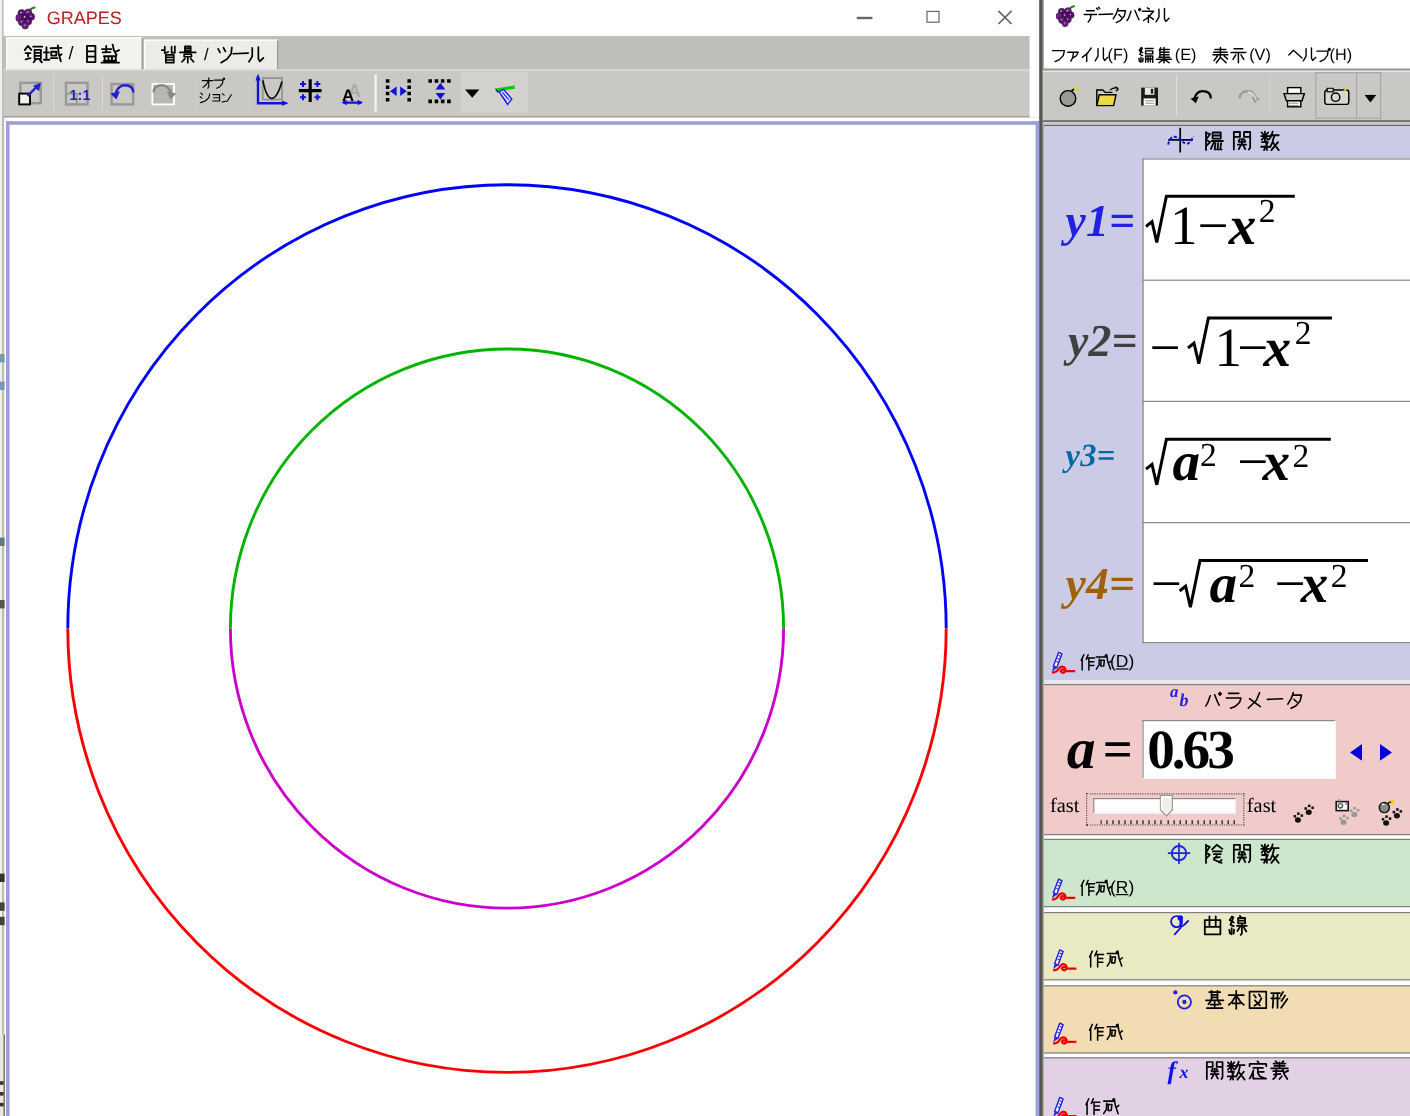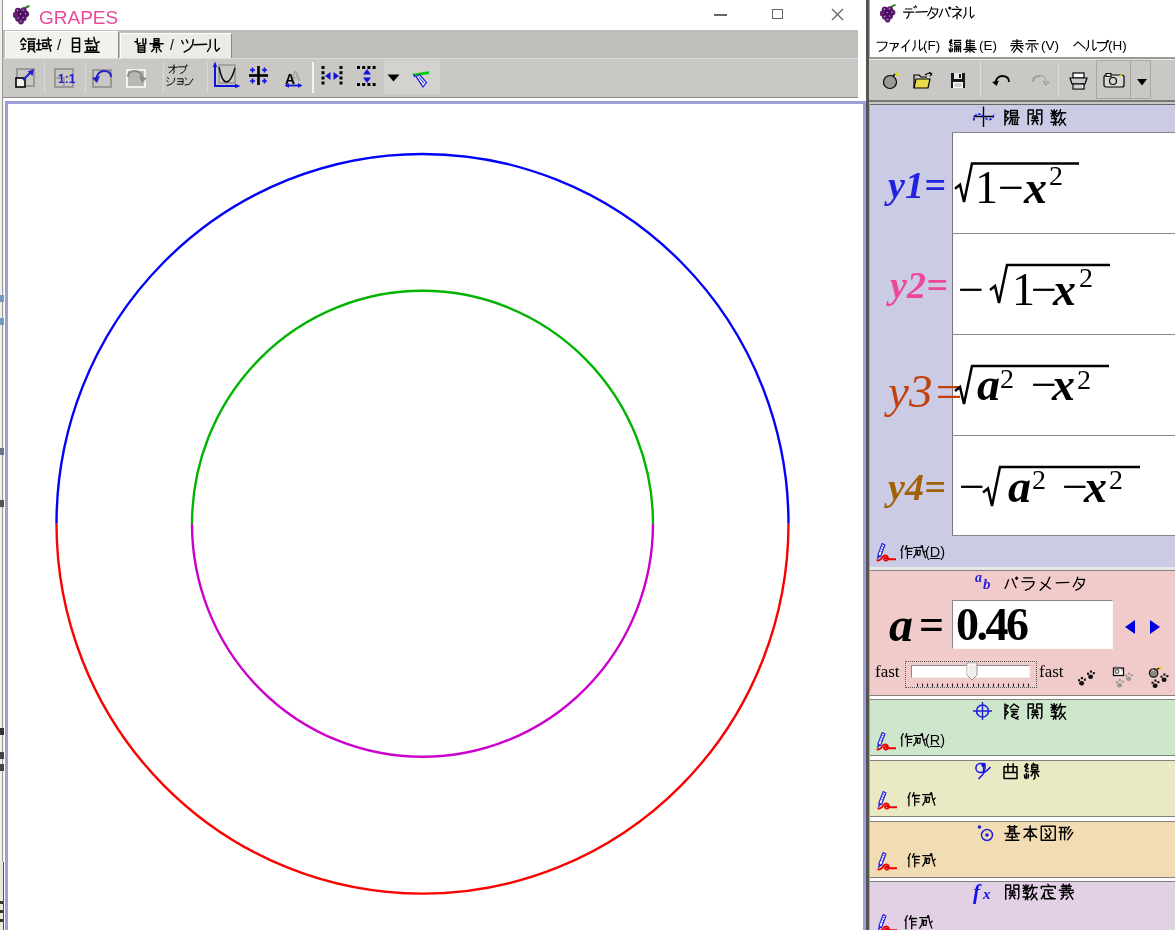--- a/index.html
+++ b/index.html
@@ -36,21 +36,21 @@
     <g fill="#e8c8f0">
       <circle cx="4.5" cy="5.5" r="0.7"></circle>
       <circle cx="10" cy="5" r="0.6"></circle>
       <circle cx="7.5" cy="9" r="0.7"></circle>
       <circle cx="12.6" cy="8.6" r="0.6"></circle>
       <circle cx="4.8" cy="13" r="0.6"></circle>
       <circle cx="10.2" cy="12.6" r="0.6"></circle>
       <circle cx="7.7" cy="16" r="0.5"></circle>
     </g>
   </svg>
-<div class="abs" style="left:39px;top:7px;font-size:19px;color:#ec4899">GRAPES</div>
+<div class="abs" style="left:39px;top:7px;font-size:15px;color:#b91c1c">GRAPES</div>
 <div class="abs" style="left:714px;top:14px;width:13px;height:1.6px;background:#666"></div>
 <div class="abs" style="left:772px;top:9px;width:11px;height:10px;border:1.4px solid #666"></div>
 <svg class="abs" style="left:831px;top:8px" width="13" height="13" viewBox="0 0 13 13">
     <path d="M1 1 L12 12 M12 1 L1 12" stroke="#666" stroke-width="1.4"></path>
   </svg>
 <div class="abs" style="left:3px;top:30px;width:863px;height:28px;background:#bfbebb"></div>
 <div class="abs" style="left:5px;top:31px;width:114px;height:27px;background:#f2f1ee;border-top:1px solid #fff;border-left:1px solid #fff;border-right:1px solid #888"></div>
 <svg style="position:absolute;left:20px;top:37px;overflow:visible" width="34" height="18" viewBox="0 0 34 18">
     <path d="M0.6,4.8 L3.2,1.3 L6.1,4.5M1.3,7.2 L5.4,7.2M3.4,7.2 L3.4,9.9M1.3,12.5 L5.4,11.5M7.7,1.9 L15.2,1.9M8.8,4.5 L14.1,4.5 L14.1,12.0 L8.8,12.0 L8.8,4.5M9.1,7.0 L13.8,7.0M9.1,9.6 L13.8,9.6M9.9,12.5 L8.0,14.9M12.8,12.5 L14.9,14.9 M18.7,2.4 L18.7,12.8M16.6,6.7 L20.8,6.7M16.6,12.8 L21.1,12.8M22.1,3.2 L31.2,2.9M22.7,6.1 L26.9,6.1 L26.9,9.3 L22.7,9.3 L22.7,6.1M22.4,11.5 L27.8,11.5M28.2,0.8 L28.8,7.2 L30.7,14.1M29.4,9.6 L31.4,8.3" fill="none" stroke="#000" stroke-width="1.52064" stroke-linecap="round" stroke-linejoin="round"></path>
   </svg>
@@ -253,22 +253,22 @@
 <svg style="position:absolute;left:1003px;top:109px;overflow:visible" width="72" height="19" viewBox="0 0 72 19">
     <path d="M2.0,0.9 L2.0,16.1M2.0,1.7 L5.4,2.7 L2.7,6.5 L2.7,6.5M2.4,7.7 L5.4,9.4 L2.7,12.2M7.5,1.4 L14.3,1.4 L14.3,6.5 L7.5,6.5 L7.5,1.4M7.8,3.9 L13.9,3.9M6.8,8.5 L16.1,8.5M8.5,9.9 L7.1,12.8 L6.1,15.0M9.9,10.2 L9.2,15.3 L10.2,15.6M12.2,10.2 L11.6,15.3 L12.6,15.6M14.6,10.2 L13.9,15.3 L15.0,15.6 M25.2,1.0 L25.2,15.6M25.2,1.0 L30.3,1.0 L30.3,5.1 L25.5,5.1M33.7,1.0 L38.8,1.0 L38.8,13.9 L37.8,15.6M33.7,1.0 L33.7,5.1 L38.5,5.1M30.3,6.8 L29.3,8.2M33.4,6.8 L34.4,8.2M29.3,9.2 L34.7,9.2M28.6,11.6 L35.4,11.6M32.0,6.8 L32.0,11.6M31.1,11.9 L29.3,15.3M32.9,11.9 L34.7,15.3 M51.1,0.7 L51.1,8.2M48.0,4.4 L54.5,4.4M48.4,1.4 L53.8,7.5M53.8,1.4 L48.4,7.5M48.7,9.5 L53.5,9.5 L50.4,16.1M48.0,13.3 L54.5,13.3M52.1,8.8 L52.8,16.1M57.5,0.7 L56.5,4.2 L54.8,6.8M55.8,3.7 L62.6,3.7M58.9,3.7 L57.5,9.4 L55.5,13.6M57.5,9.4 L62.6,16.1M62.0,9.4 L56.5,16.1" fill="none" stroke="#000" stroke-width="1.496" stroke-linecap="round" stroke-linejoin="round"></path>
   </svg>
 <div class="abs" style="left:952px;top:132px;width:223px;height:404px;background:#fff;border-left:1.2px solid #777"></div>
 <div class="abs" style="left:952px;top:233px;width:223px;height:1.2px;background:#888"></div>
 <div class="abs" style="left:952px;top:334px;width:223px;height:1.2px;background:#888"></div>
 <div class="abs" style="left:952px;top:435px;width:223px;height:1.2px;background:#888"></div>
 <div class="abs" style="left:952px;top:132px;width:223px;height:1px;background:#888"></div>
 <div class="abs" style="left:952px;top:535px;width:223px;height:1.2px;background:#888"></div>
 <div class="abs serif" style="left:888px;top:163px;font-size:38px;font-weight:bold;font-style:italic;color:#2222dd;letter-spacing:0.2px">y1=</div>
-<div class="abs serif" style="left:890px;top:263px;font-size:38px;font-weight:bold;font-style:italic;color:#ec4899;letter-spacing:0.2px">y2=</div>
-<div class="abs serif" style="left:888px;top:364px;font-size:47px;font-weight:normal;font-style:italic;color:#c2410c;letter-spacing:0.2px">y3=</div>
+<div class="abs serif" style="left:890px;top:263px;font-size:38px;font-weight:bold;font-style:italic;color:#404040;letter-spacing:0.2px">y2=</div>
+<div class="abs serif" style="left:888px;top:364px;font-size:27px;font-weight:bold;font-style:italic;color:#0369a1;letter-spacing:0.2px">y3=</div>
 <div class="abs serif" style="left:888px;top:465px;font-size:38px;font-weight:bold;font-style:italic;color:#a16207;letter-spacing:0.2px">y4=</div>
 <svg class="abs" style="left:0;top:0;overflow:visible" width="1175" height="930">
     <path d="M955,188.75 L960,184.75 L964,202 L972,163.5 L1079,163.5" fill="none" stroke="#000" stroke-width="2.5" stroke-linejoin="miter"></path>
     <text x="975" y="203" font-size="46px" font-family="Liberation Serif" style="">1</text>
     <text x="998" y="203" font-size="46px" font-family="Liberation Serif" style="">−</text>
     <text x="1024" y="203" font-size="46px" font-family="Liberation Serif" style="font-style:italic;font-weight:bold">x</text>
     <text x="1049" y="185" font-size="28px" font-family="Liberation Serif" style="">2</text>
   </svg>
 <svg class="abs" style="left:0;top:0;overflow:visible" width="1175" height="930">
     <path d="M990,290.0 L995,286.0 L999,303 L1007,265 L1110,265" fill="none" stroke="#000" stroke-width="2.5" stroke-linejoin="miter"></path>
@@ -308,21 +308,21 @@
 <div class="abs" style="left:869.5px;top:567px;width:305.5px;height:3px;background:#e8e8e8"></div>
 <div class="abs" style="left:869.5px;top:570px;width:305.5px;height:126px;background:#f1caca;border-top:1px solid #808080;border-bottom:1px solid #808080"></div>
 <div class="abs serif" style="left:975px;top:570px;font-size:14px;font-style:italic;font-weight:bold;color:#2222dd">a</div>
 <div class="abs serif" style="left:983px;top:576px;font-size:15px;font-style:italic;font-weight:bold;color:#2222dd">b</div>
 <svg style="position:absolute;left:1004px;top:576px;overflow:visible" width="87" height="17" viewBox="0 0 87 17">
     <path d="M4.5,3.8 L2.4,9.8 L0.9,12.3M8.2,3.0 L10.5,8.7 L12.0,11.7M12.6,1.2 L13.7,2.2 L12.6,3.3 L11.6,2.2 L12.6,1.2 M19.7,1.8 L28.4,1.8M17.9,5.7 L30.2,5.7 L29.0,9.3 L25.2,12.8 L21.5,14.2 M45.7,1.2 L43.0,7.5 L36.2,14.2M37.3,6.3 L46.3,12.8 M52.2,6.8 L64.8,6.3 M73.7,1.2 L72.2,5.7 L69.2,10.8M73.1,3.3 L80.6,3.3 L79.4,8.2 L75.8,12.3 L71.9,14.2M74.3,6.8 L76.7,9.0" fill="none" stroke="#000" stroke-width="1.3199999999999998" stroke-linecap="round" stroke-linejoin="round"></path>
   </svg>
 <div class="abs serif" style="left:889px;top:597px;font-size:48px;font-style:italic;font-weight:bold">a</div>
 <div class="abs serif" style="left:919px;top:599px;font-size:44px;font-weight:bold">=</div>
 <div class="abs" style="left:952px;top:600px;width:161px;height:49px;background:#fff;border-top:1.5px solid #8a8a8a;border-left:1.5px solid #8a8a8a;border-bottom:1.5px solid #fafafa;border-right:1.5px solid #fafafa"></div>
-<div class="abs serif" style="left:956px;top:598px;font-size:46px;font-weight:bold;letter-spacing:-2.5px">0.46</div>
+<div class="abs serif" style="left:956px;top:598px;font-size:46px;font-weight:bold;letter-spacing:-2.5px">0.63</div>
 <svg class="abs" style="left:1125px;top:620px" width="10" height="14" viewBox="0 0 10 14">
     <path d="M10 0 L0 7 L10 14 Z" fill="#0000dd"></path>
   </svg>
 <svg class="abs" style="left:1150px;top:620px" width="10" height="14" viewBox="0 0 10 14">
     <path d="M0 0 L10 7 L0 14 Z" fill="#0000dd"></path>
   </svg>
 <div class="abs serif" style="left:875px;top:662px;font-size:17px">fast</div>
 <div class="abs" style="left:905px;top:661px;width:132px;height:27px;border:1px dotted #555"></div>
 <div class="abs" style="left:911px;top:665px;width:119px;height:13px;background:#fff;border-top:1.5px solid #888;border-left:1.5px solid #888;border-bottom:1.5px solid #eee;border-right:1.5px solid #eee"></div>
 <svg class="abs" style="left:966px;top:662px" width="12" height="19" viewBox="0 0 12 19">

